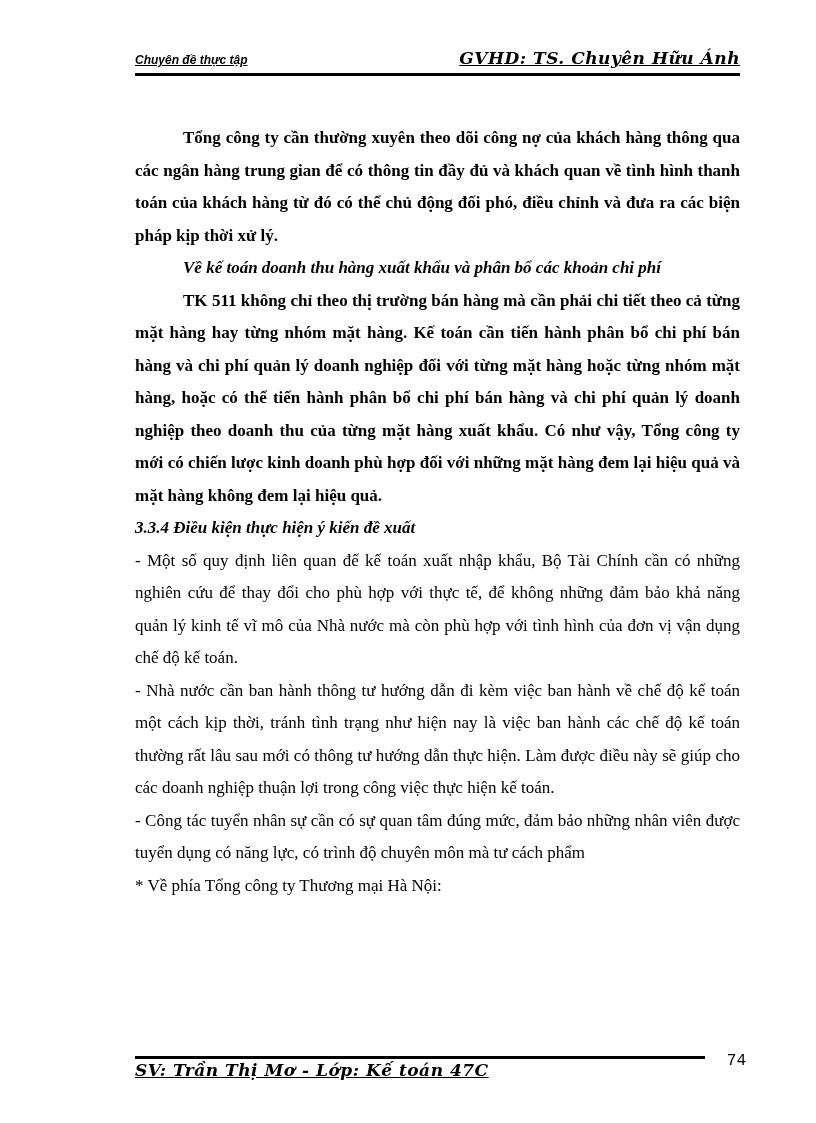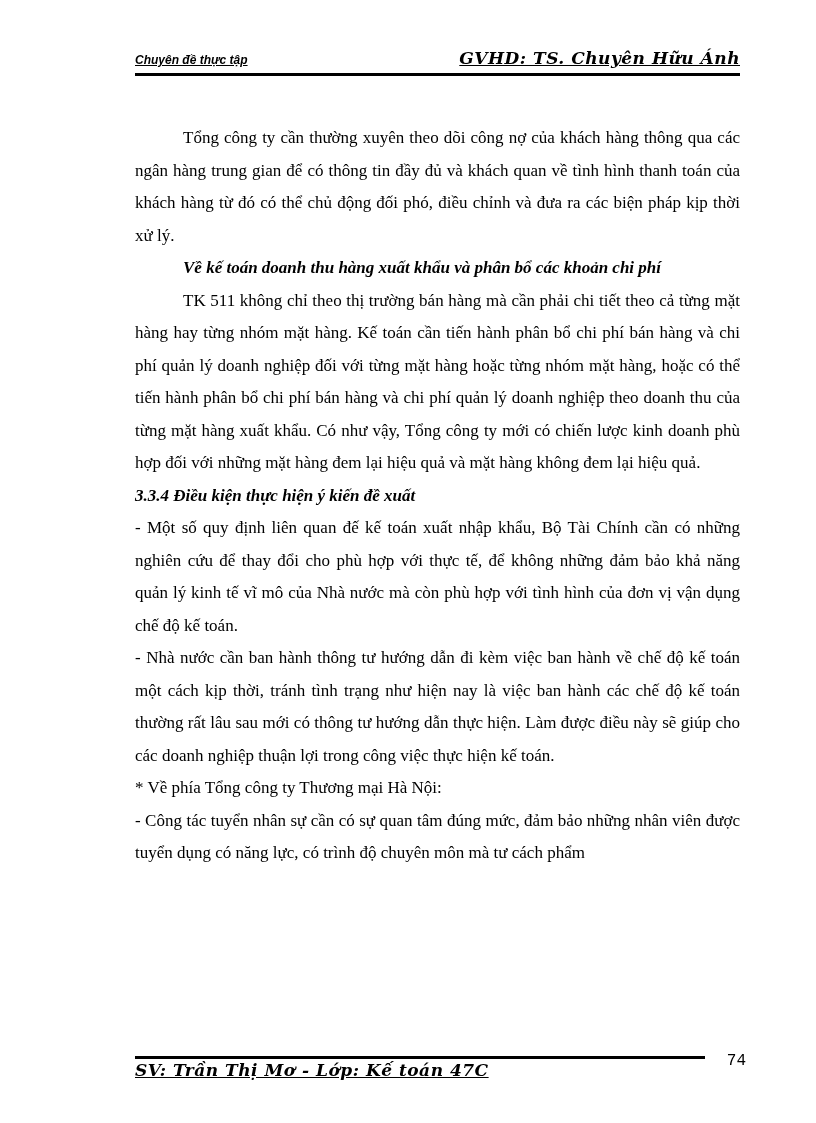--- a/index.html
+++ b/index.html
@@ -45,21 +45,21 @@
   .doc-body {
     position: absolute;
     top: 122px;
     left: 135px;
     right: 76px;
     font-size: 17px;
     line-height: 32.5px;
     text-align: justify;
   }
   .doc-body p { margin: 0; }
-  .indent { text-indent: 48px; }
+  .indent { text-indent: 48px; font-weight: bold; }
   .heading-inline {
     text-indent: 48px;
     font-weight: bold;
     font-style: italic;
   }
   .section-heading {
     font-weight: bold;
     font-style: italic;
   }
   .spacer-before { margin-top: 33px !important; }
@@ -101,21 +101,21 @@
     <span class="header-right">GVHD: TS. Chuyên Hữu Ánh</span>
   </div>
 
   <div class="doc-body">
     <p class="indent">Tổng công ty cần thường xuyên theo dõi công nợ của khách hàng thông qua các ngân hàng trung gian để có thông tin đầy đủ và khách quan về tình hình thanh toán của khách hàng từ đó có thể chủ động đối phó, điều chỉnh và đưa ra các biện pháp kịp thời xử lý.</p>
     <p class="heading-inline">Về kế toán doanh thu hàng xuất khẩu và phân bổ các khoản chi phí</p>
     <p class="indent">TK 511 không chỉ theo thị trường bán hàng mà cần phải chi tiết theo cả từng mặt hàng hay từng nhóm mặt hàng. Kế toán cần tiến hành phân bổ chi phí bán hàng và chi phí quản lý doanh nghiệp đối với từng mặt hàng hoặc từng nhóm mặt hàng, hoặc có thể tiến hành phân bổ chi phí bán hàng và chi phí quản lý doanh nghiệp theo  doanh thu của từng mặt hàng xuất khẩu. Có như vậy, Tổng công ty mới có chiến lược kinh doanh phù hợp đối với những mặt hàng đem lại hiệu quả và mặt hàng không đem lại hiệu quả.</p>
     <p class="section-heading">3.3.4 Điều kiện thực hiện ý kiến đề xuất</p>
     <p>- Một số quy định liên quan đế kế toán xuất nhập khẩu, Bộ Tài Chính cần có những nghiên  cứu để thay đổi cho phù hợp với thực tế, để không những đảm bảo khả năng quản lý kinh tế vĩ mô của Nhà nước mà còn phù hợp với tình hình của đơn vị vận dụng chế độ kế toán.</p>
     <p>- Nhà nước cần ban hành thông tư  hướng dẫn đi kèm việc ban hành về chế độ kế toán một cách kịp thời, tránh tình trạng như hiện nay là việc ban hành các chế độ kế toán thường rất lâu sau mới có thông tư hướng dẫn thực hiện.  Làm được điều này sẽ giúp cho các doanh nghiệp thuận lợi trong công việc thực hiện kế toán.</p>
+    <p>- Công tác tuyển nhân sự cần có sự quan tâm đúng mức, đảm bảo những nhân viên  được tuyển  dụng có năng lực, có trình độ chuyên môn mà tư cách phẩm</p>
     <p>* Về phía Tổng công ty Thương mại Hà Nội:</p>
-    <p>- Công tác tuyển nhân sự cần có sự quan tâm đúng mức, đảm bảo những nhân viên  được tuyển  dụng có năng lực, có trình độ chuyên môn mà tư cách phẩm</p>
   </div>
 
   <div class="footer-rule"></div>
   <span class="footer-text">SV: Trần Thị Mơ  - Lớp: Kế toán 47C</span>
   <span class="page-number">74</span>
 
 </div>
 
 </body></html>

